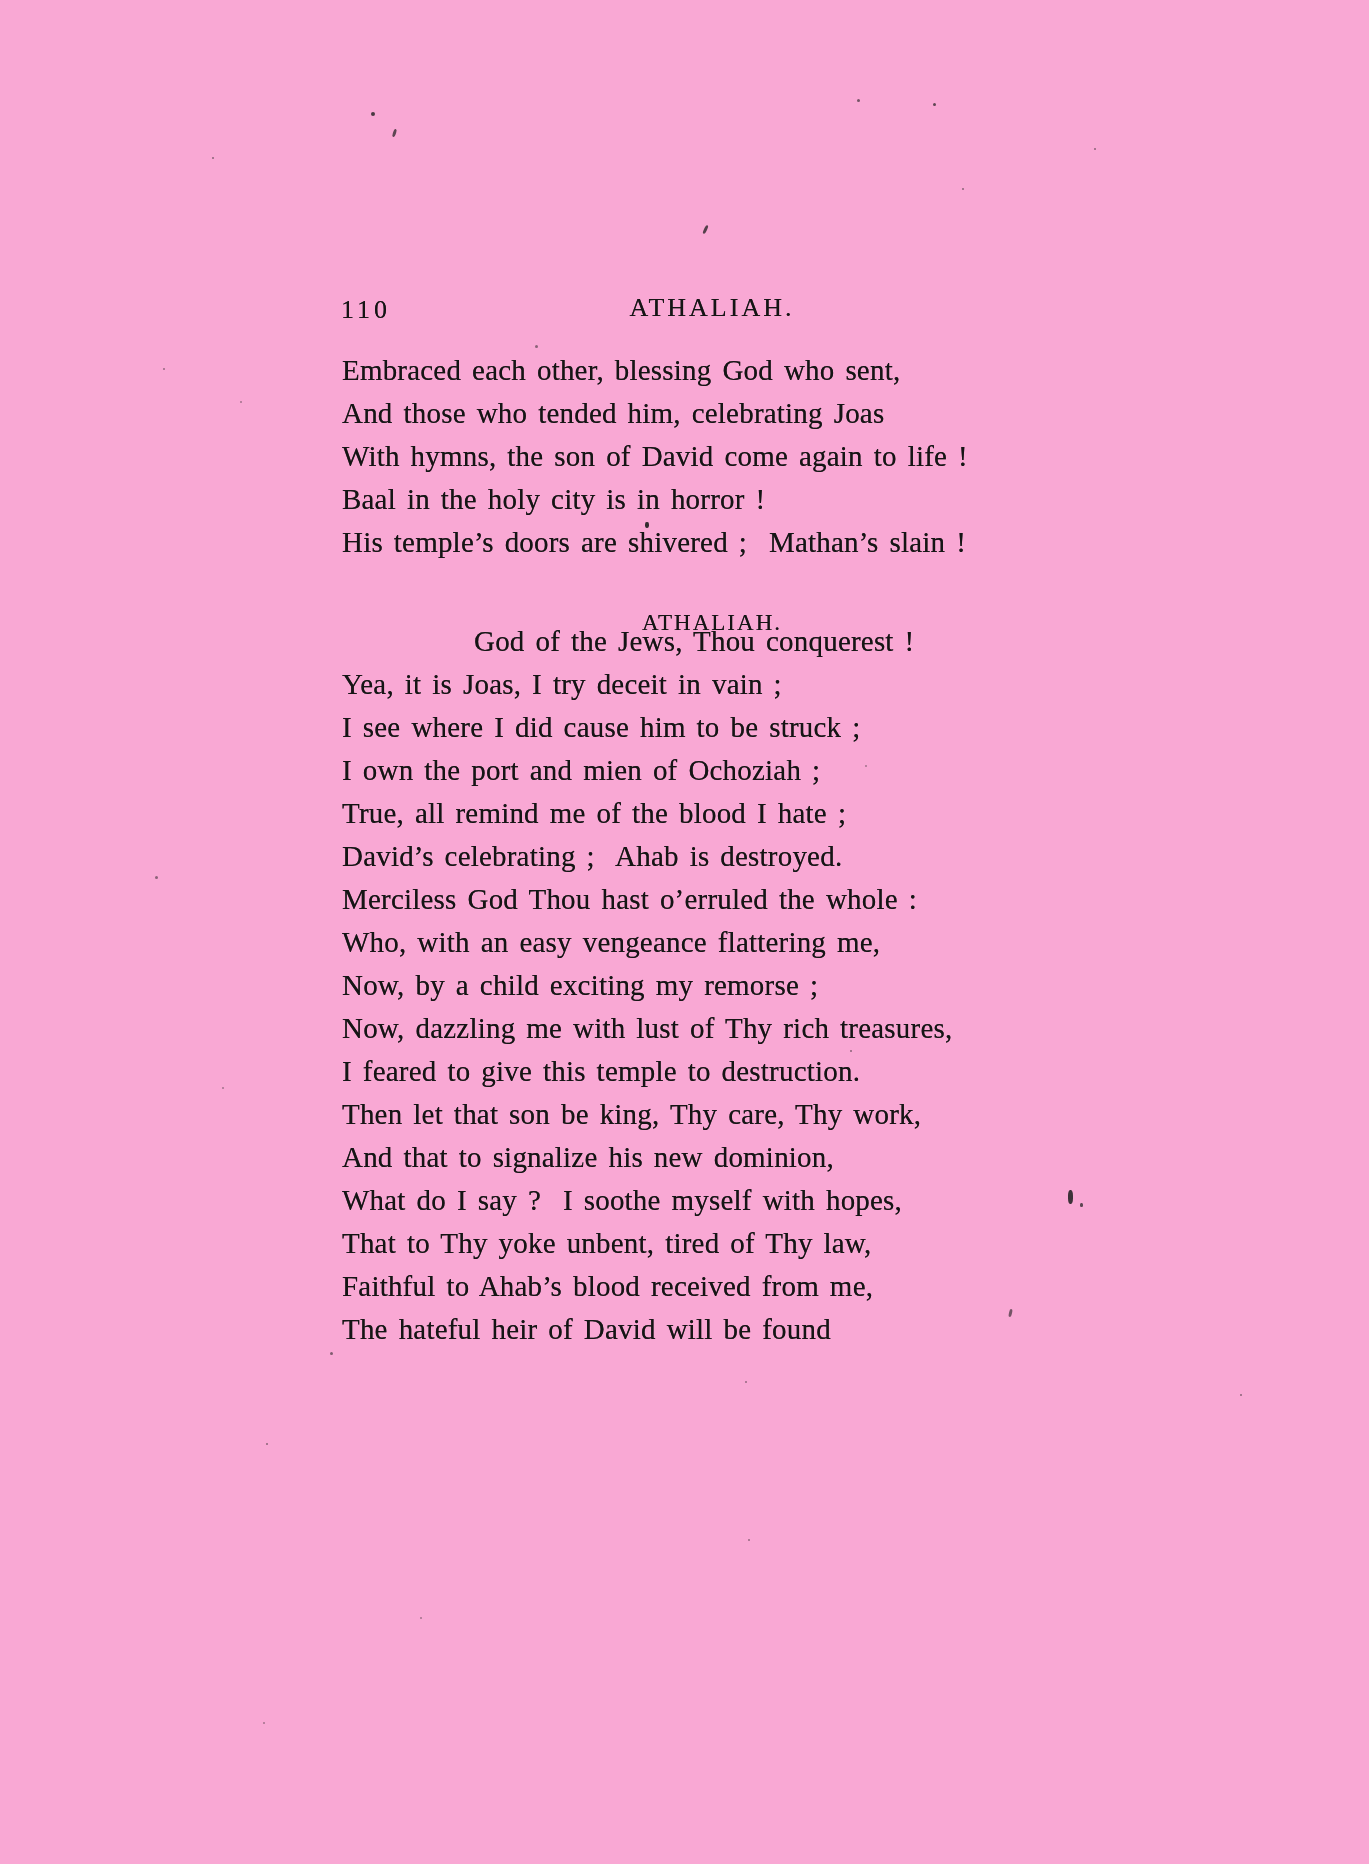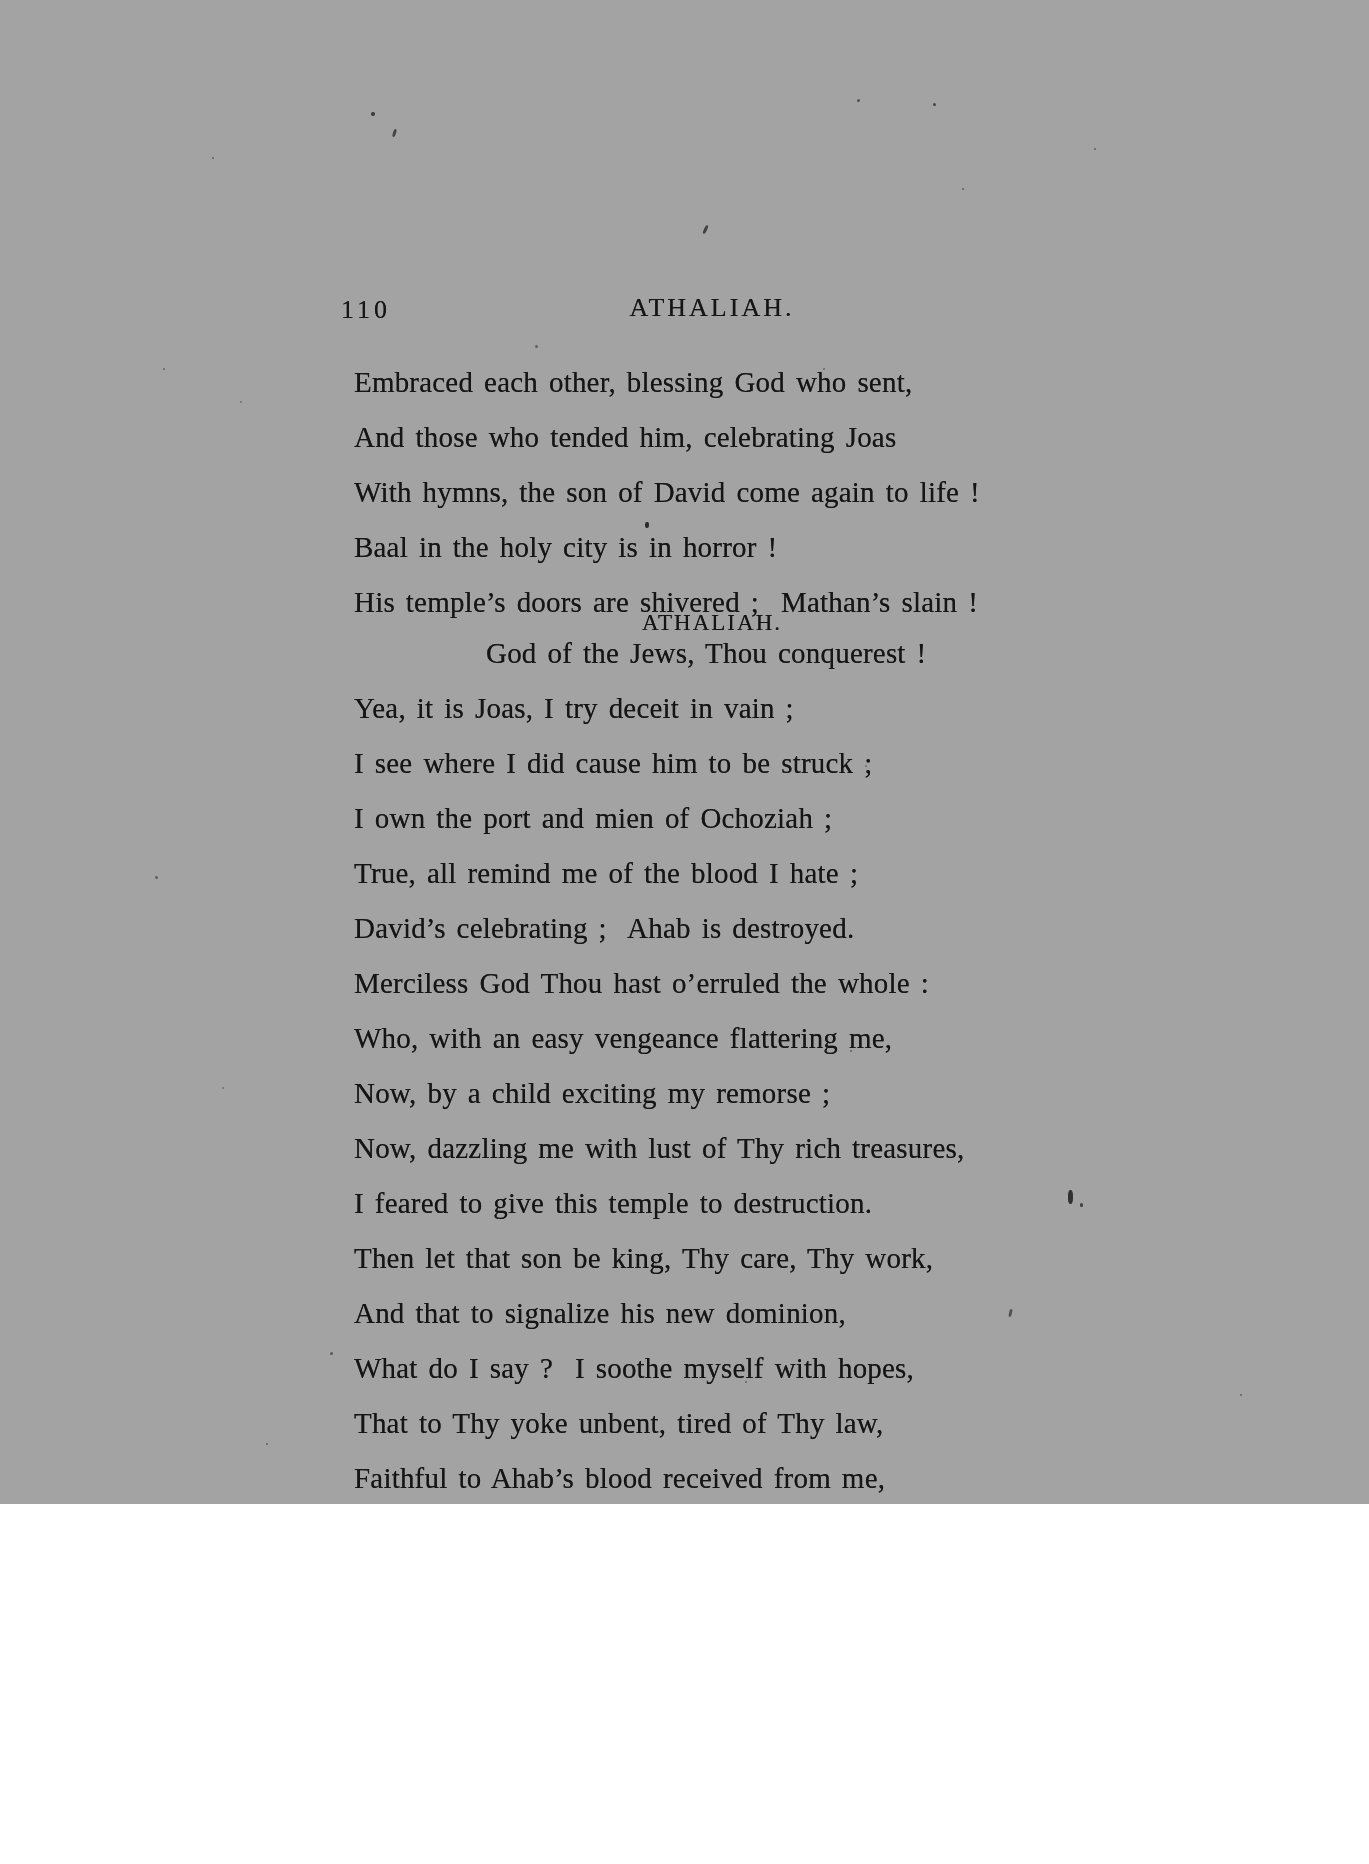--- a/index.html
+++ b/index.html
@@ -3,22 +3,22 @@
 <meta charset="utf-8">
 <style>
   html, body {
     margin: 0;
     padding: 0;
     background: #ffffff;
   }
   .page {
     position: relative;
     width: 1369px;
-    height: 1504px;
-    background: #a3a3a3;
+    height: 1864px;
+    background: #f9a8d4;
     overflow: hidden;
     font-family: "Liberation Serif", "DejaVu Serif", serif;
     color: #151515;
   }
   .page-number {
     position: absolute;
     left: 341px;
     top: 295px;
     font-size: 26px;
     letter-spacing: 4px;
@@ -34,21 +34,21 @@
     letter-spacing: 3px;
     text-shadow: 0 0 0.5px rgba(20,20,20,0.75);
   }
   .stanza {
     position: absolute;
     left: 342px;
   }
   .stanza.opening { top: 349px; }
   .stanza.speech  { top: 620px; }
   .verse-line {
-    margin: 12px;
+    margin: 0;
     font-size: 29px;
     line-height: 43px;
     letter-spacing: 0.2px;
     word-spacing: 3.5px;
     white-space: pre;
     text-shadow: 0 0 0.6px rgba(20,20,20,0.7);
   }
   .half-line { padding-left: 132px; }
   .speaker-heading {
     position: absolute;

